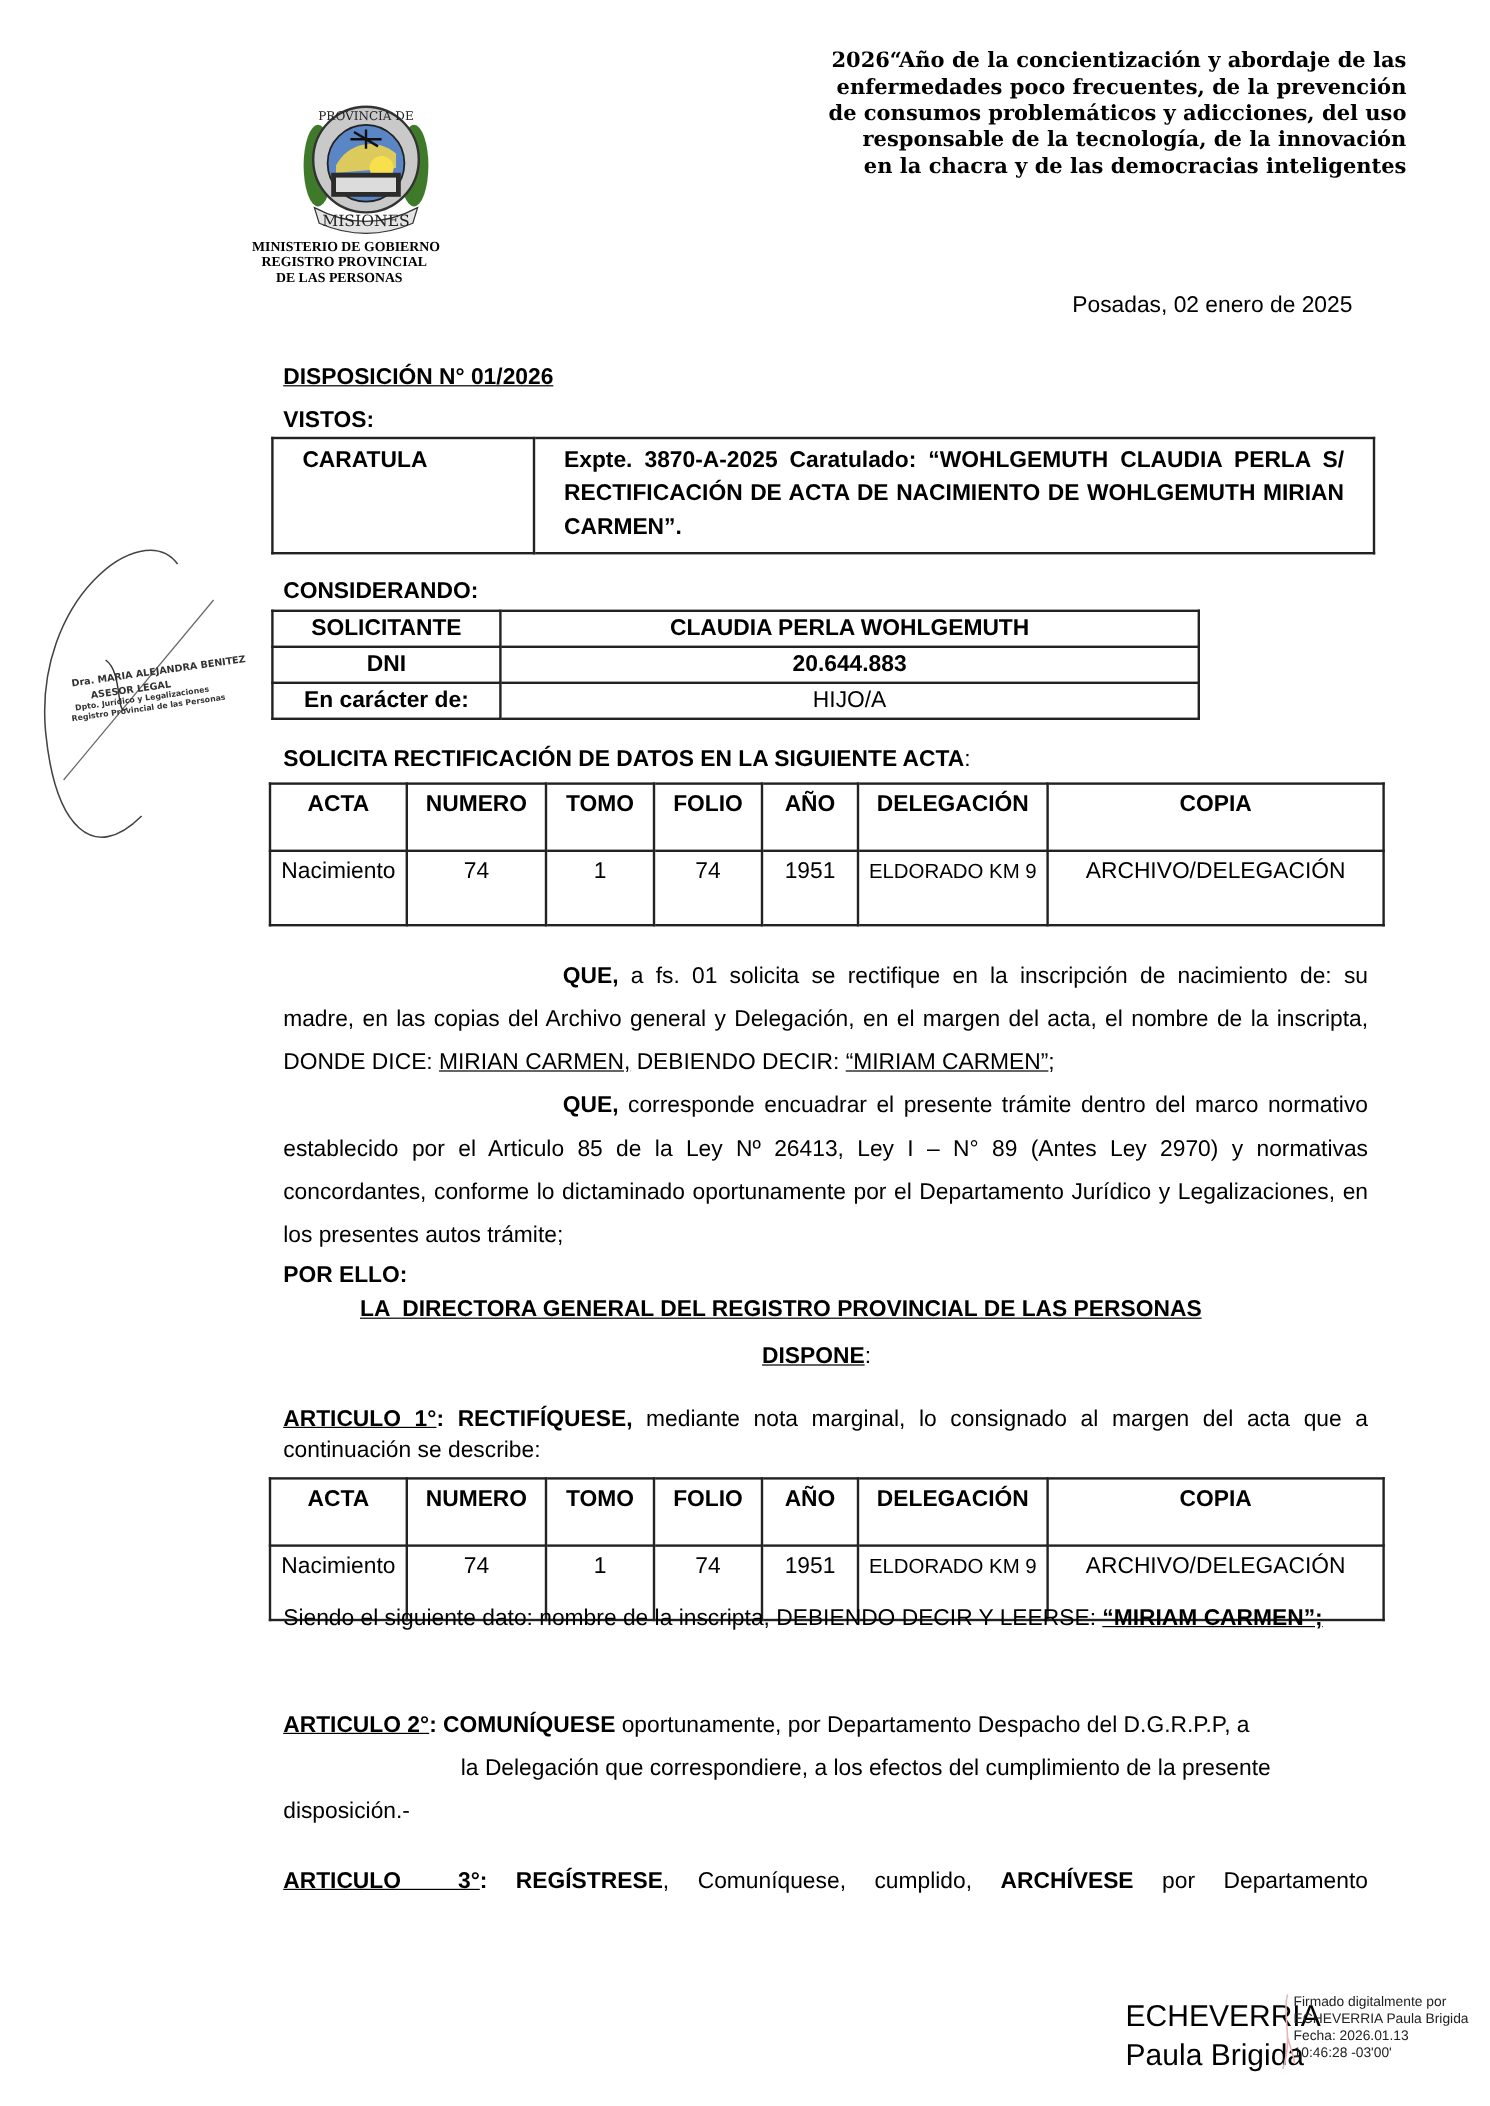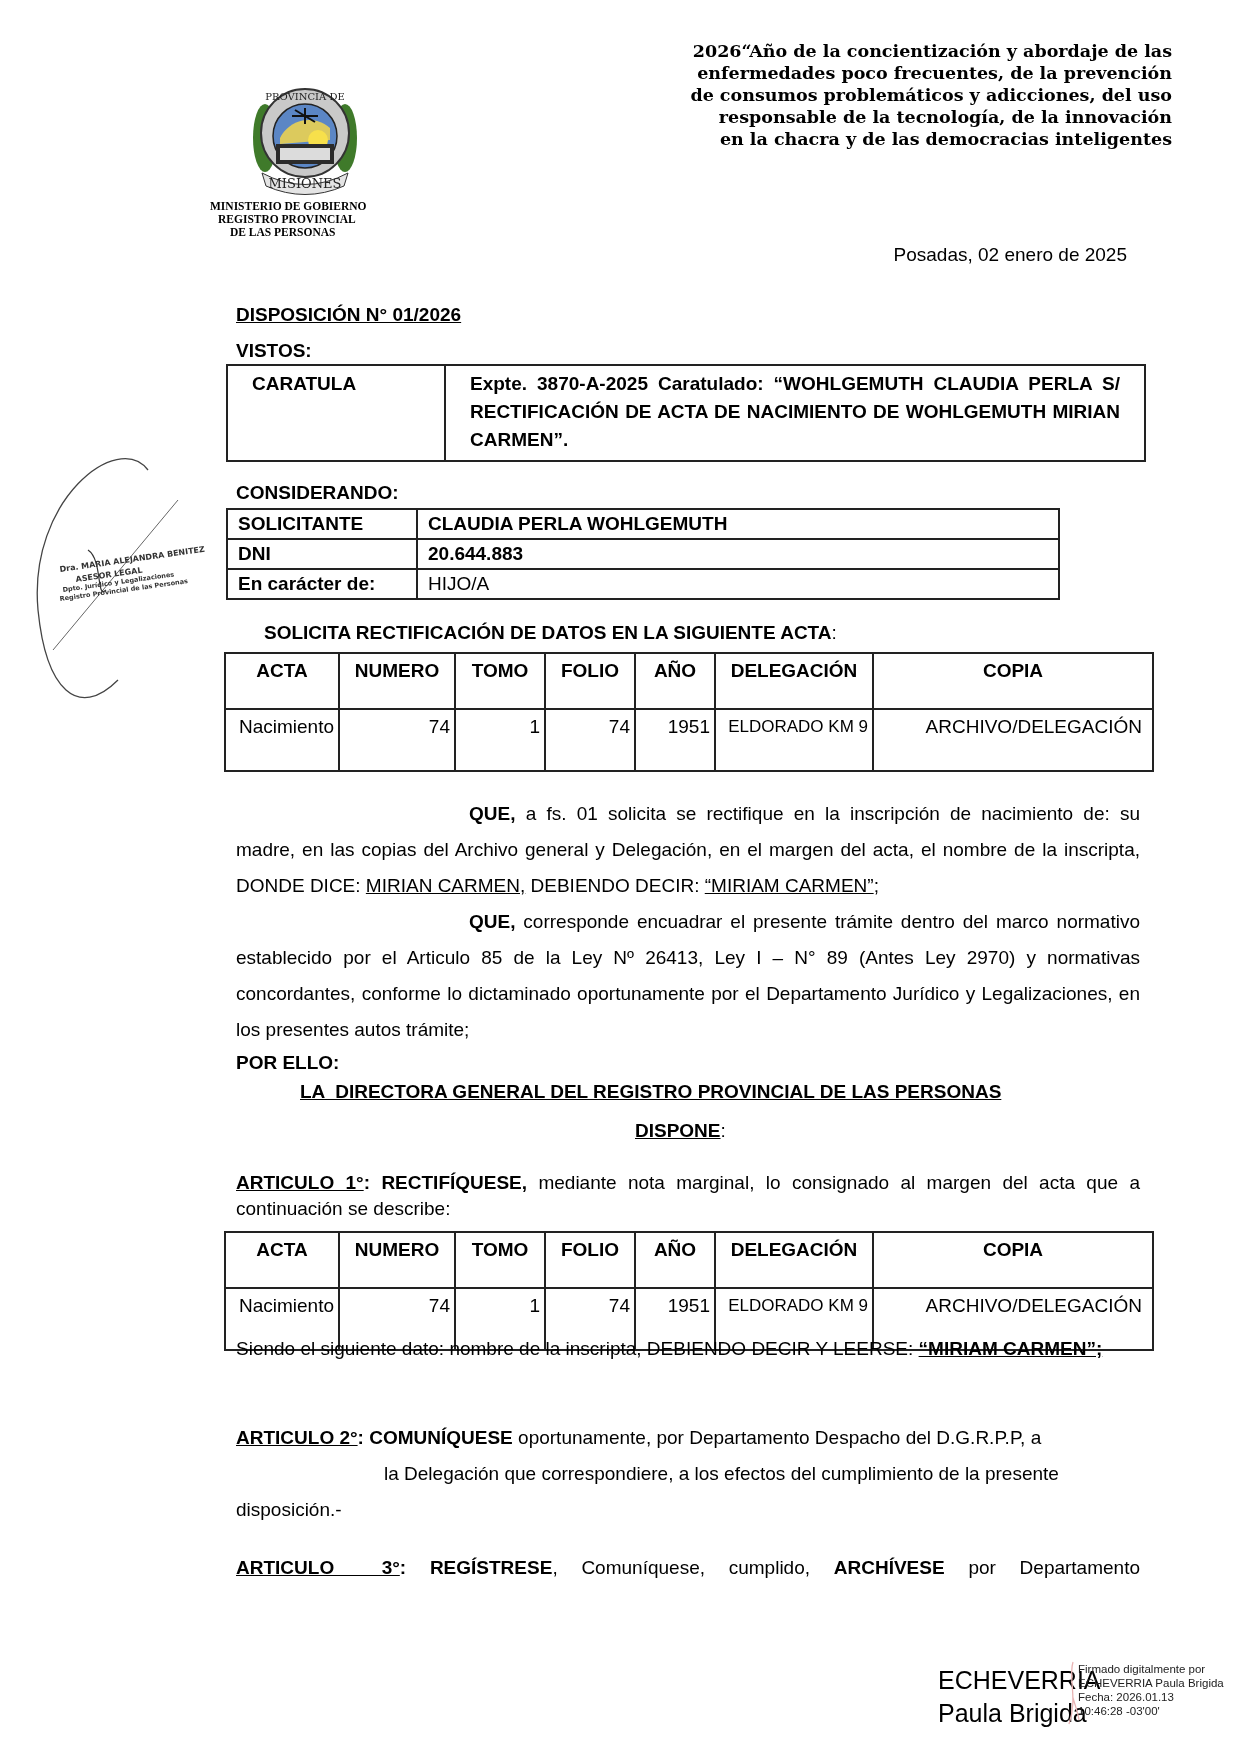--- a/index.html
+++ b/index.html
@@ -21,28 +21,28 @@
   .title { left:236px; top:304px; font-size:19px; font-weight:bold; text-decoration:underline; }
   .label-bold { font-size:19px; font-weight:bold; }
   table { border-collapse:collapse; font-size:19px; }
   td { border:2px solid #222; vertical-align:top; }
 
   .t-visto { left:226px; top:364px; width:920px; }
   .t-visto td { padding:4px 24px 6px; font-weight:bold; line-height:28px; }
   .t-visto td.c1 { width:168px; }
   .t-visto td.c2 { text-align:justify; }
 
-  .t-cons { left:226px; top:508px; width:834px; }
+  .t-cons { left:226px; top:508px; width:774px;text-align:center; }
   .t-cons td { padding:1px 10px; line-height:26px; }
   .t-cons td.c1 { width:168px; font-weight:bold; }
 
   .t-acta { width:930px; }
   .t-acta td { text-align:center; line-height:26px; padding:4px 4px; }
   .t-acta tr.h td { font-weight:bold; height:46px; }
-  .t-acta tr.r td { height:50px;text-align:right; }
+  .t-acta tr.r td { height:50px; }
   .t-acta td.deleg { font-size:17px; line-height:22px; padding-top:6px; }
   .acta1 { left:224px; top:652px; }
   .acta2 { left:224px; top:1231px; }
 
   .para { left:236px; width:904px; font-size:19px; line-height:36px; text-align:justify; }
   .u { text-decoration:underline; }
   .b { font-weight:bold; }
   .indent { padding-left:233px; }
 
   .sig-name { left:938px; top:1664px; font-size:25px; line-height:33px; color:#000000; }
@@ -118,21 +118,21 @@
     <td class="c1">DNI</td>
     <td class="b">20.644.883</td>
   </tr>
   <tr>
     <td class="c1">En carácter de:</td>
     <td>HIJO/A</td>
   </tr>
 </tbody>
   </table>
 
-<div class="abs label-bold" style="left:236px; top:622px;margin-left:28px;"><span>SOLICITA RECTIFICACIÓN DE DATOS EN LA SIGUIENTE ACTA</span><span style="font-weight:normal">:</span></div>
+<div class="abs label-bold" style="left:236px; top:622px;"><span>SOLICITA RECTIFICACIÓN DE DATOS EN LA SIGUIENTE ACTA</span><span style="font-weight:normal">:</span></div>
 
 <table class="abs t-acta acta1">
   <tbody>
       <tr class="h">
     <td style="width:104px">ACTA</td>
     <td style="width:106px">NUMERO</td>
     <td style="width:80px">TOMO</td>
     <td style="width:80px">FOLIO</td>
     <td style="width:70px">AÑO</td>
     <td style="width:148px">DELEGACIÓN</td>

